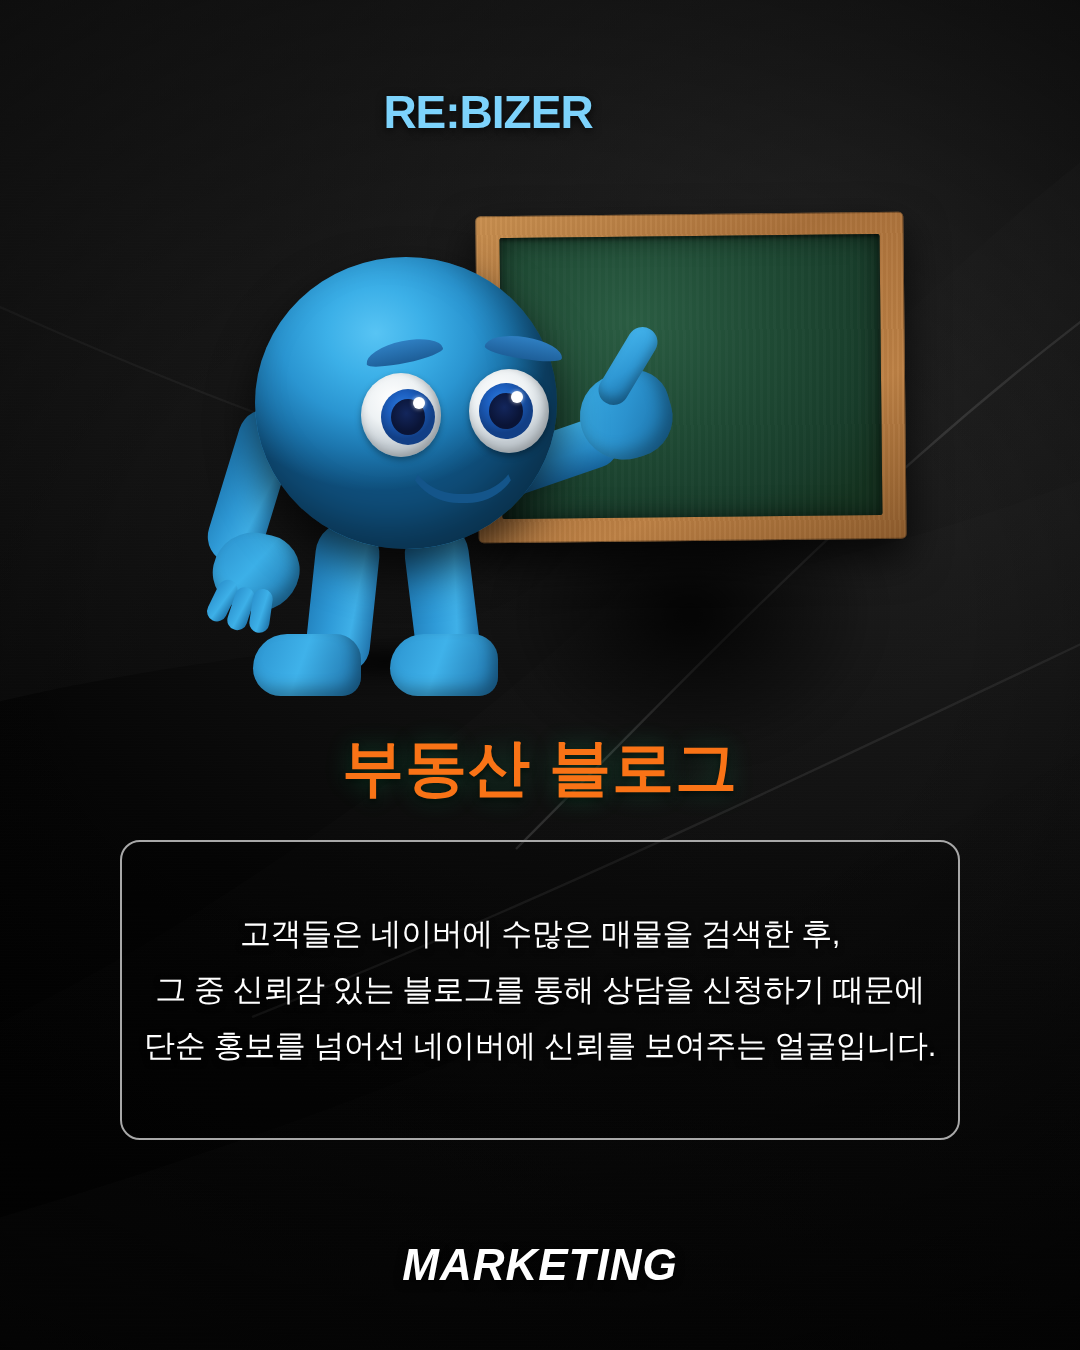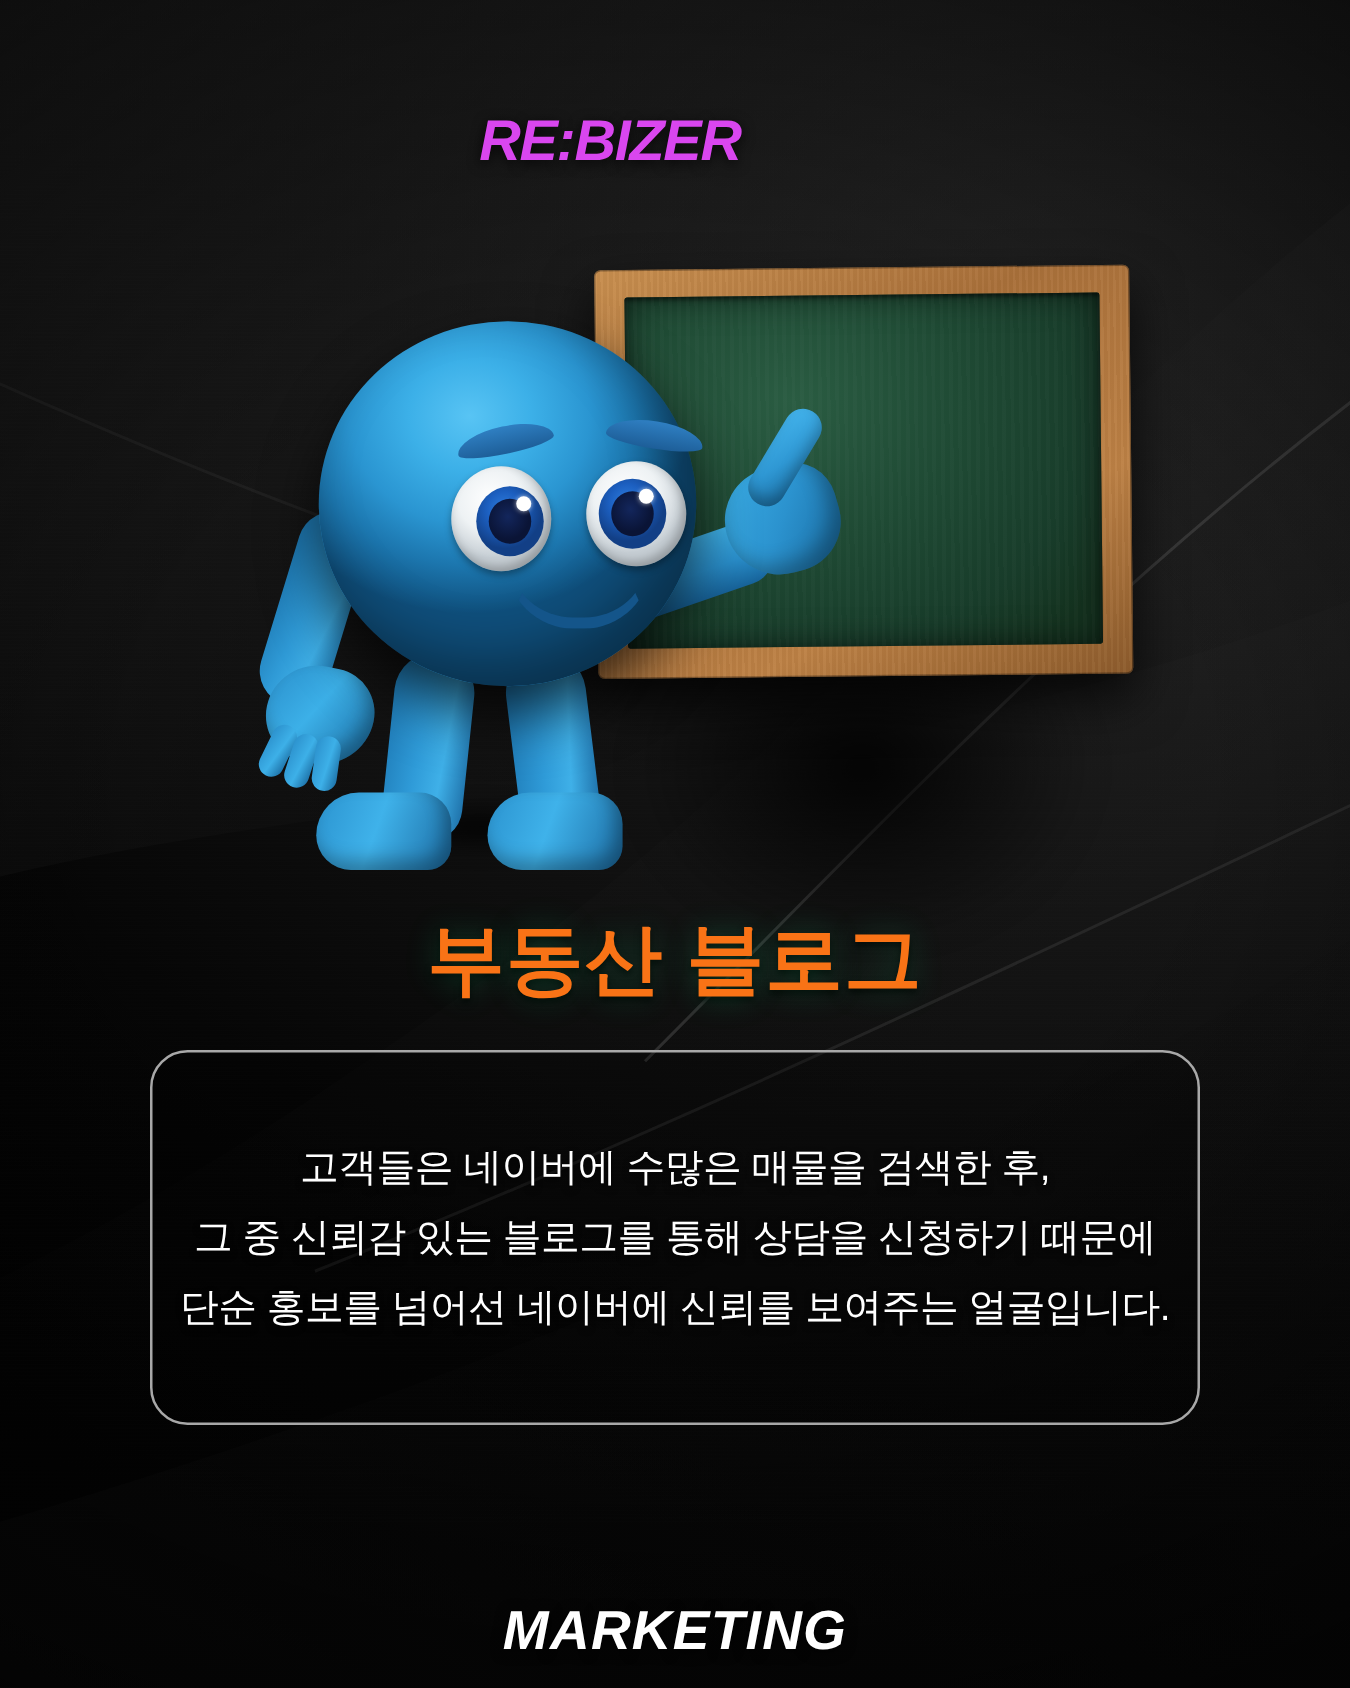--- a/index.html
+++ b/index.html
@@ -33,23 +33,23 @@
   }
   .bg-noise {
     position:absolute; inset:0; opacity:.05;
     background-image:repeating-linear-gradient(0deg, rgba(255,255,255,.08) 0 1px, transparent 1px 3px),
                      repeating-linear-gradient(90deg, rgba(255,255,255,.06) 0 1px, transparent 1px 3px);
   }
   
   .logo {
     position:absolute; top:85px; left:0; width:976px;
     text-align:center;
-    font-size:46px; font-weight:bold; font-style:italic;
+    font-size:46px; font-weight:bold; 
     letter-spacing:-1px;
-    color:#d946ef;
+    color:#7dd3fc;
     text-shadow:0 2px 10px rgba(0,0,0,.8);
   }
   
   .hero { position:absolute; top:195px; left:0; width:1080px; height:490px; }
 
   .board-shadow{
     position:absolute; left:470px; top:215px; width:440px; height:340px;
     background:radial-gradient(60% 60% at 50% 60%, rgba(0,0,0,.85), rgba(0,0,0,0) 70%);
     filter:blur(12px);
   }
@@ -196,36 +196,36 @@
     font-size:62px; font-weight:bold;
     letter-spacing:1px;
     color:#f97316;
     text-shadow:0 0 26px rgba(31,255,159,.22), 0 3px 6px rgba(0,0,0,.8);
   }
   
   .msgbox {
     position:absolute; left:120px; top:840px;
     width:840px; height:300px;
     border:2px solid #a8a8a8;
-    border-radius:30px;
+    border-radius:20px;
     background:rgba(0,0,0,.22);
     display:flex; flex-direction:column;
     align-items:center; justify-content:center;
   }
   .msgline {
     color:#ffffff;
     font-size:31px;
     line-height:56px;
     letter-spacing:-0.4px;
     white-space:nowrap;
     text-shadow:0 2px 6px rgba(0,0,0,.85);
   }
   
   .footer {
-    position:absolute; top:1280px; left:0; width:1080px;
+    position:absolute; top:1240px; left:0; width:1080px;
     text-align:center;
     font-size:44px; font-weight:bold; font-style:italic;
     letter-spacing:1px;
     color:#ffffff;
     text-shadow:0 2px 10px rgba(0,0,0,.9);
   }
 </style>
 </head>
 <body>
 

